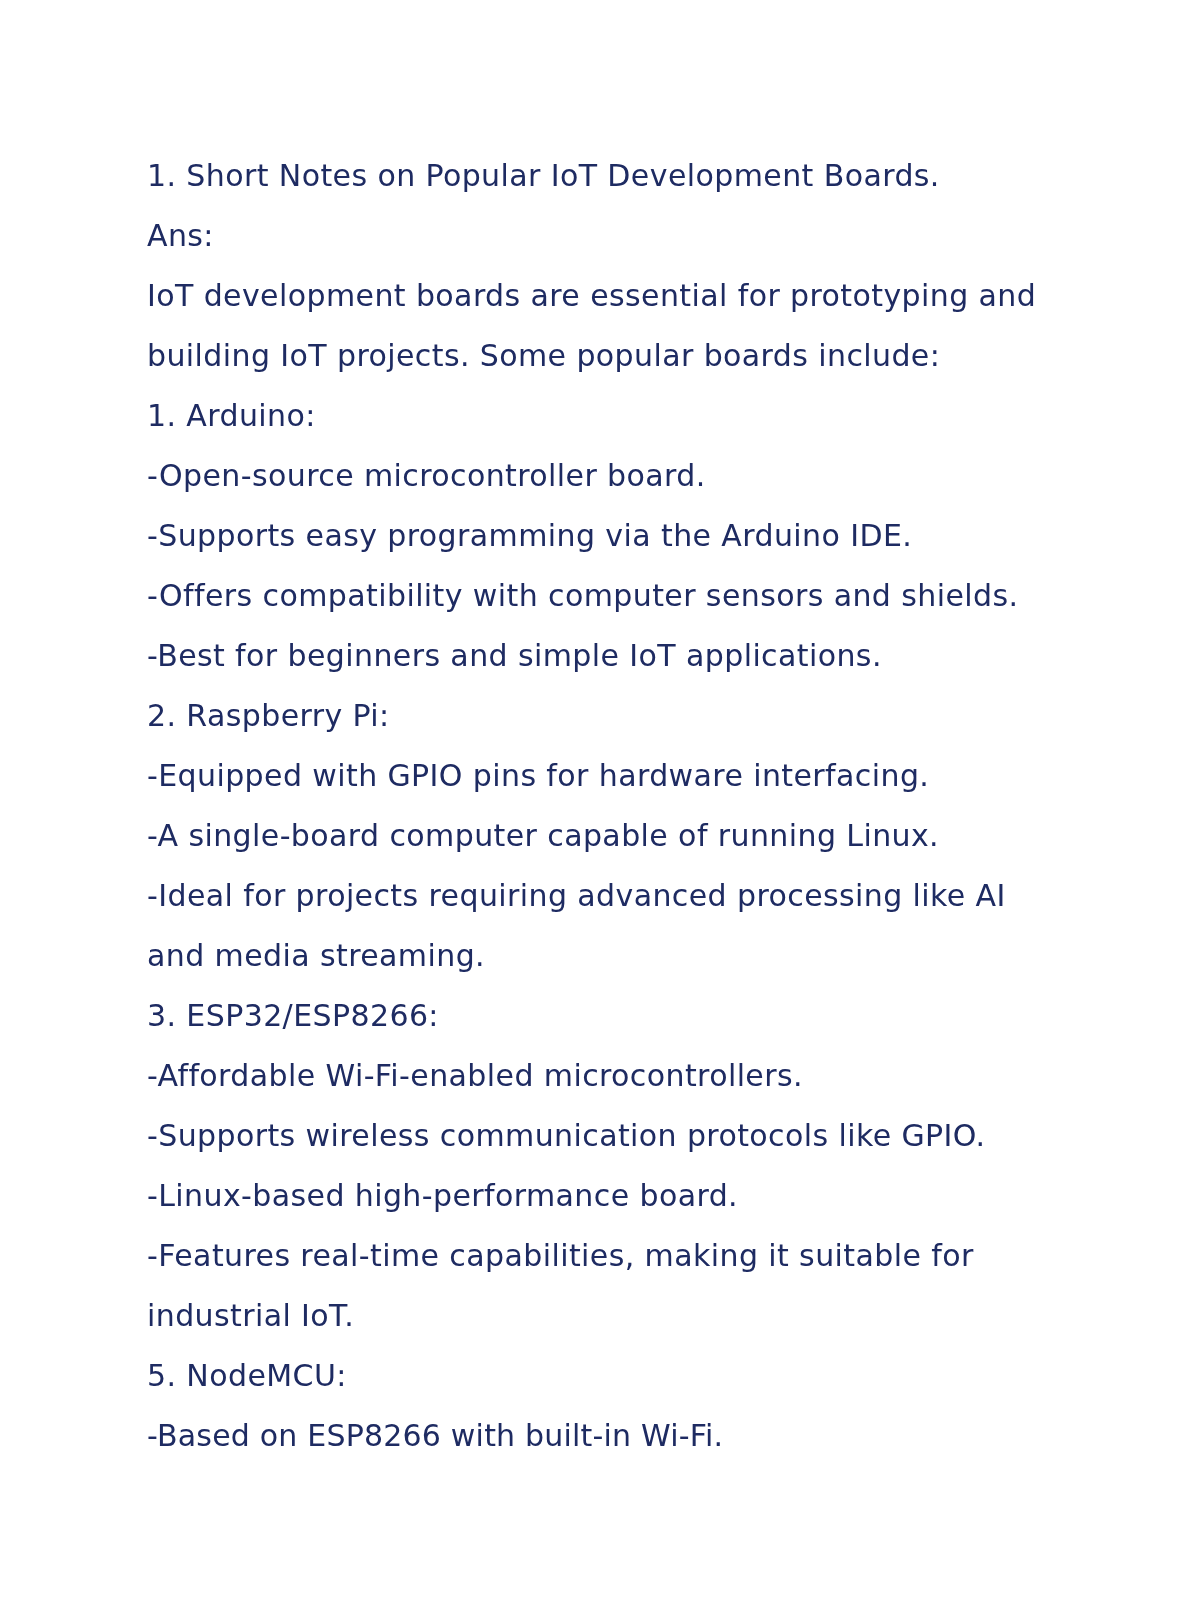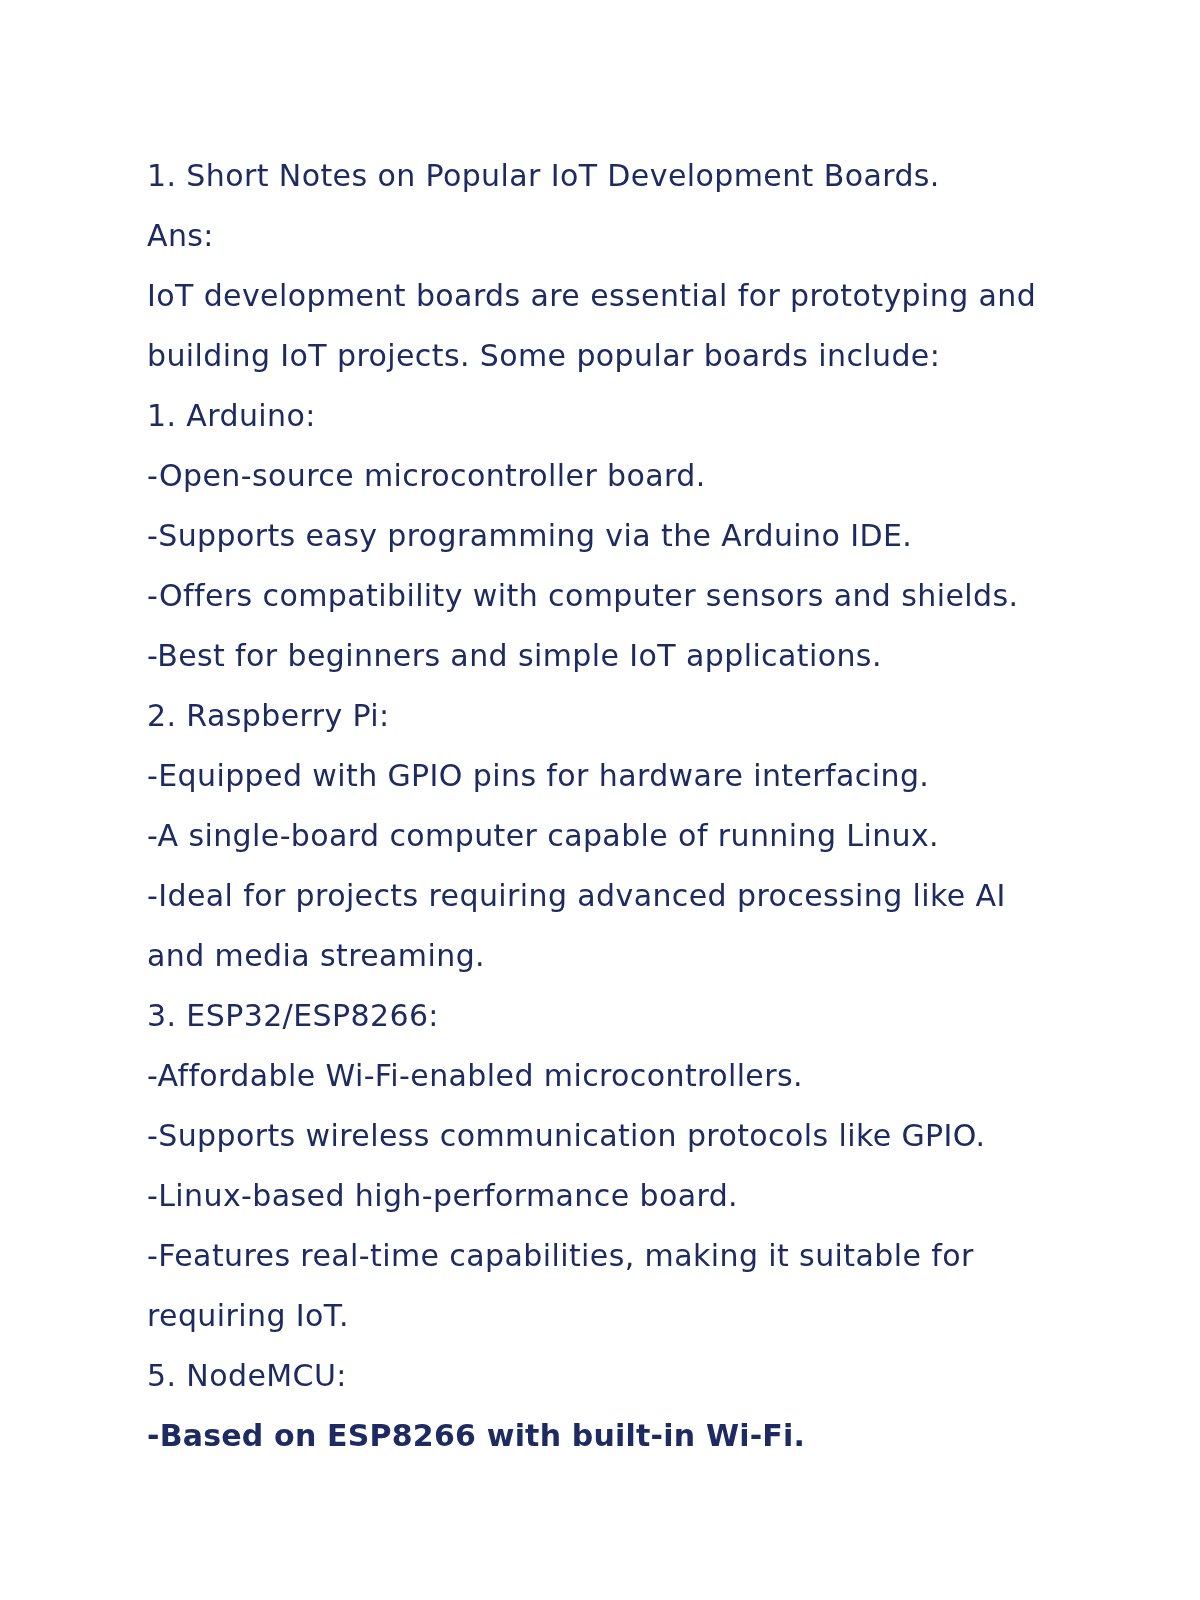--- a/index.html
+++ b/index.html
@@ -22,21 +22,21 @@
   }
   .line {
     font-size: 30px;
     line-height: 60px;
     letter-spacing: 0.4px;
     white-space: nowrap;
     color: var(--ink);
     
     font-stretch: normal;
   }
-  .line.final { font-weight: bold; letter-spacing: 0.2px; }
+  .line.final { font-weight: normal; letter-spacing: 0.2px; }
 </style>
 </head>
 <body>
 
 <div class="page">
   <div class="notes">
     <div class="line">1. Short Notes on Popular IoT Development Boards.</div>
     <div class="line">Ans:</div>
     <div class="line">IoT development boards are essential for prototyping and</div>
     <div class="line">building IoT projects. Some popular boards include:</div>
@@ -48,17 +48,17 @@
     <div class="line">2. Raspberry Pi:</div>
     <div class="line">-Equipped with GPIO pins for hardware interfacing.</div>
     <div class="line">-A single-board computer capable of running Linux.</div>
     <div class="line">-Ideal for projects requiring advanced processing like AI</div>
     <div class="line">and media streaming.</div>
     <div class="line">3. ESP32/ESP8266:</div>
     <div class="line">-Affordable Wi-Fi-enabled microcontrollers.</div>
     <div class="line">-Supports wireless communication protocols like GPIO.</div>
     <div class="line">-Linux-based high-performance board.</div>
     <div class="line">-Features real-time capabilities, making it suitable for</div>
-    <div class="line">requiring IoT.</div>
+    <div class="line">industrial IoT.</div>
     <div class="line">5. NodeMCU:</div>
     <div class="line final">-Based on ESP8266 with built-in Wi-Fi.</div>
   </div>
 </div>
 
 </body></html>

